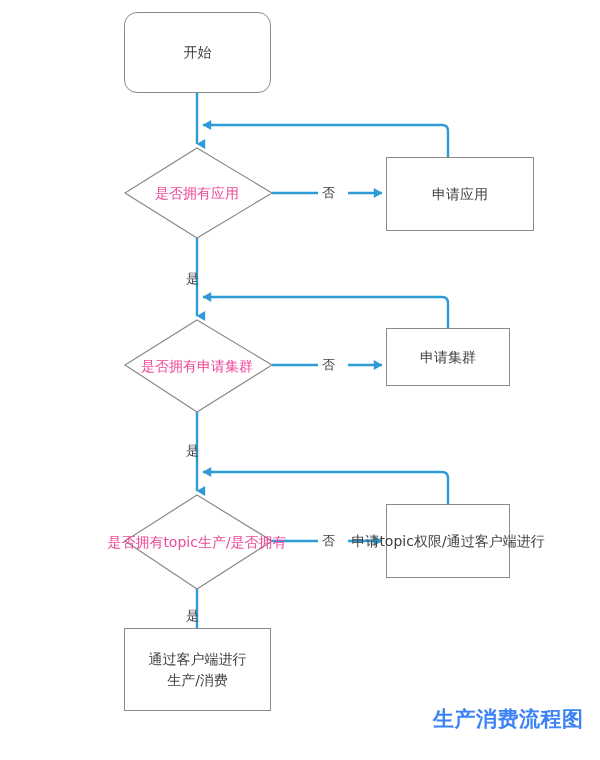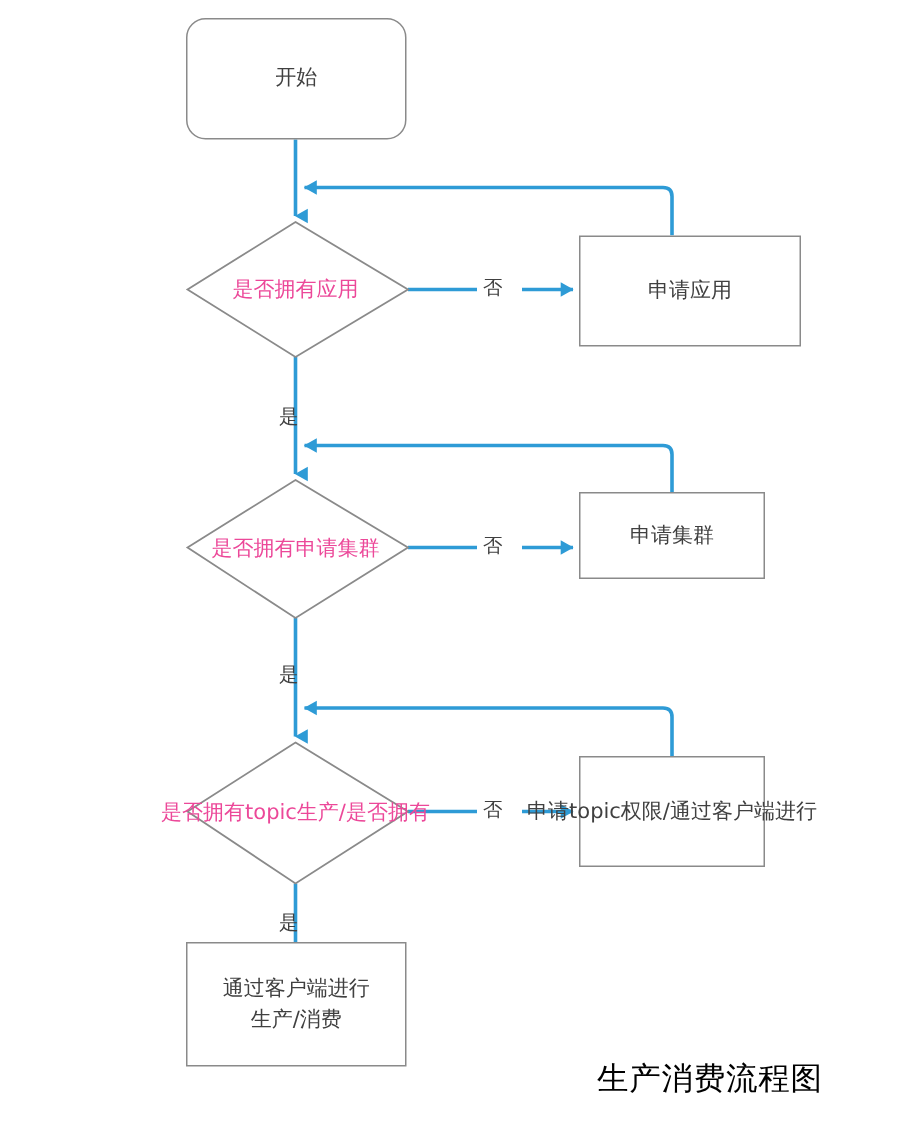--- a/index.html
+++ b/index.html
@@ -9,22 +9,22 @@
   }
   #canvas{position:absolute;left:0;top:0;width:600px;height:760px;}
   .node{position:absolute;box-sizing:border-box;display:flex;align-items:center;
         justify-content:center;text-align:center;color:#404040;font-size:14px;
         line-height:1.45;}
   .rounded{border:1.2px solid #8a8a8a;border-radius:13px;background:#ffffff;}
   .rect{border:1.2px solid #8a8a8a;background:#ffffff;}
   .diamond-label{position:absolute;display:flex;align-items:center;justify-content:center;
         text-align:center;color:#ec4899;font-size:14px;line-height:1.5;}
   .edge-label{position:absolute;color:#404040;font-size:13px;line-height:1;}
-  #caption{position:absolute;color:#000000;font-weight:normal;font-size:21px;
-        letter-spacing:0.5px;white-space:nowrap;}
+  #caption{position:absolute;color:#3b82f6;font-weight:bold;font-size:21px;
+        letter-spacing:0.5px;white-space:nowrap;margin-left:35px;}
   .nowrap{white-space:nowrap;}
 </style>
 </head>
 <body>
 
 <svg id="canvas" viewBox="0 0 600 760" xmlns="http://www.w3.org/2000/svg">
   <defs>
     <marker id="arrowDown" markerWidth="11" markerHeight="11" refX="5.5" refY="9.2" orient="auto" markerUnits="userSpaceOnUse">
       <path d="M0.6,1 L10.4,1 L5.5,9.6 Z" fill="#2e9bd6"></path>
     </marker>

